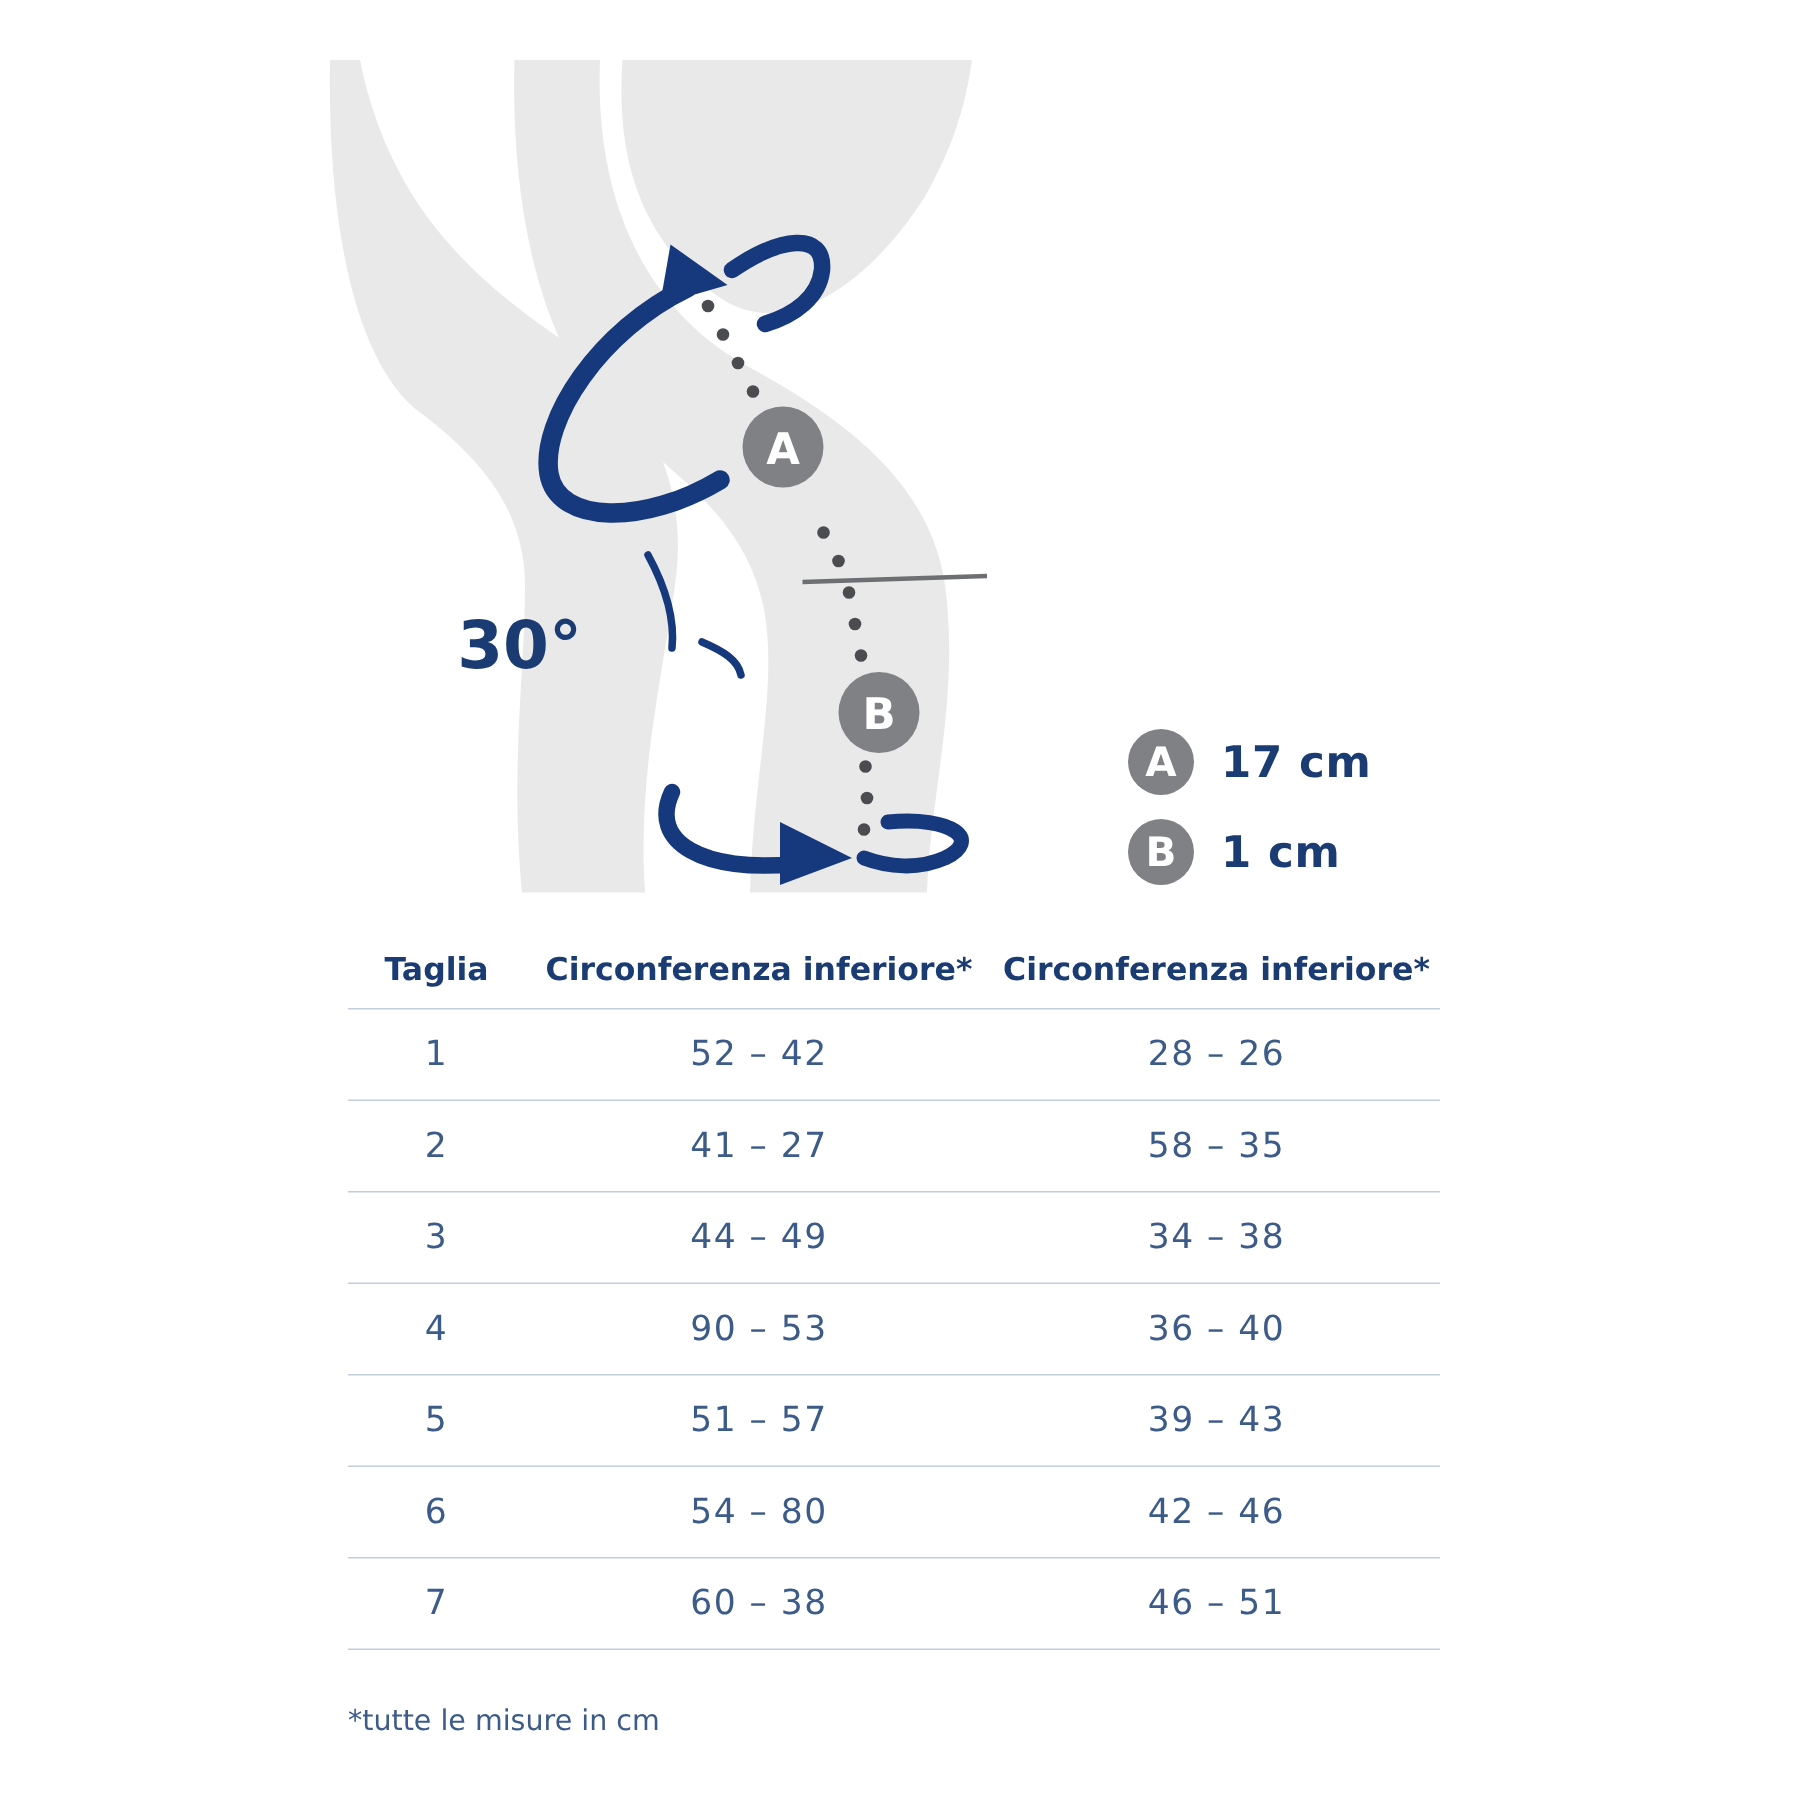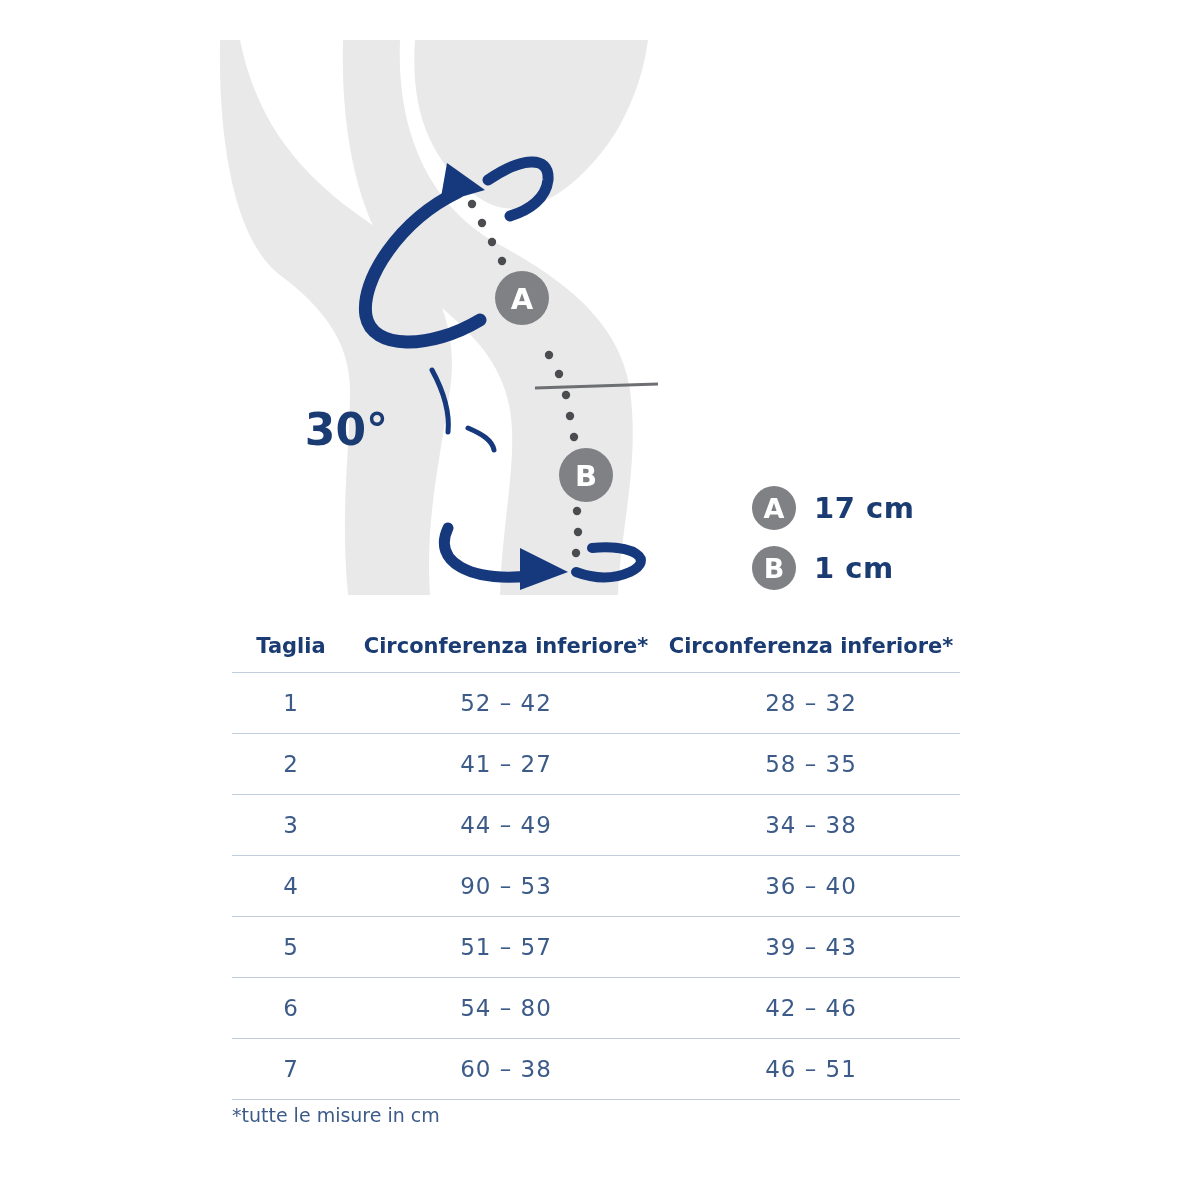--- a/index.html
+++ b/index.html
@@ -95,21 +95,21 @@
     padding: 17px 0 17px 0;
     border-top: 1.5px solid #c3cedd;
     letter-spacing: 1px;
   }
   table.size-table tr.last-row td {
     border-bottom: 1.5px solid #c3cedd;
   }
   .footnote {
     position: absolute;
     left: 232px;
-    top: 1104px;
+    top: 1136px;
     font-size: 19px;
     color: #3c5b88;
   }
 </style>
 </head>
 <body>
 
 <div class="page">
 
   <div class="illustration">
@@ -186,21 +186,21 @@
         <tr>
           <th class="col-size">Taglia</th>
           <th class="col-upper">Circonferenza inferiore*</th>
           <th class="col-lower">Circonferenza inferiore*</th>
         </tr>
       </thead>
       <tbody>
         <tr>
           <td>1</td>
           <td>52 – 42</td>
-          <td>28 – 32</td>
+          <td>28 – 26</td>
         </tr>
         <tr>
           <td>2</td>
           <td>41 – 27</td>
           <td>58 – 35</td>
         </tr>
         <tr>
           <td>3</td>
           <td>44 – 49</td>
           <td>34 – 38</td>

